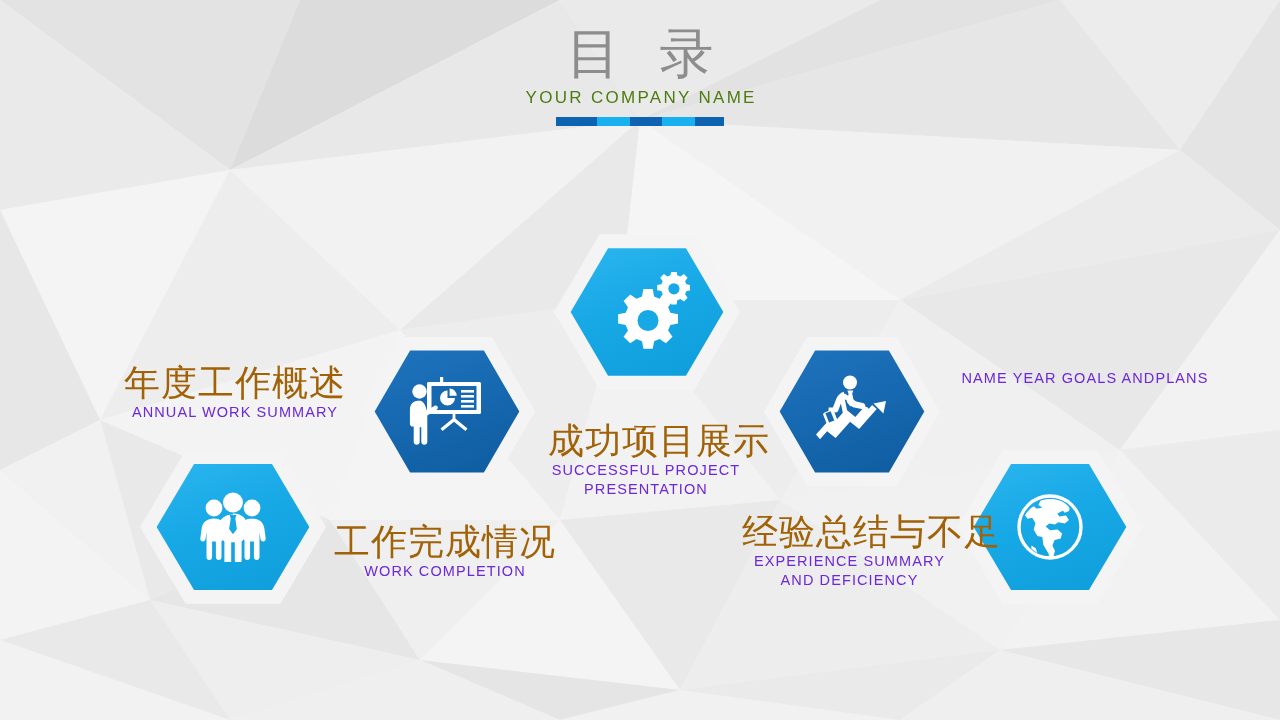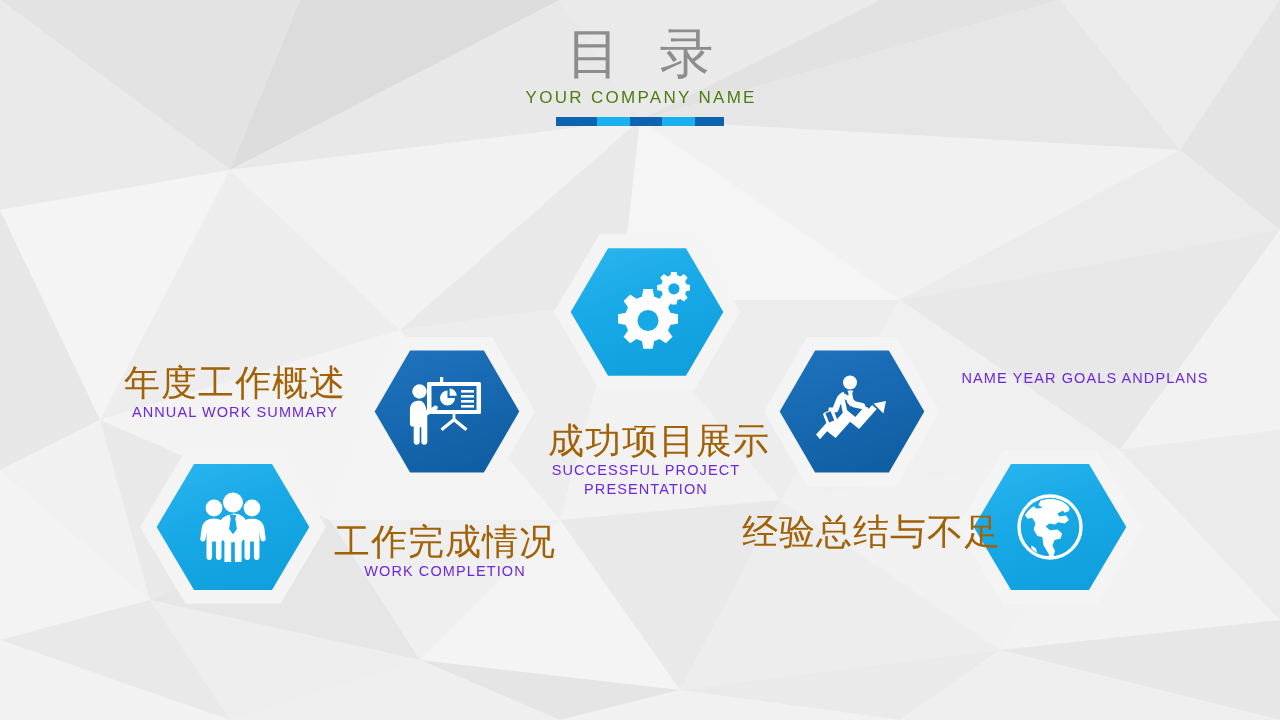--- a/index.html
+++ b/index.html
@@ -262,19 +262,20 @@
     <div class="en">WORK COMPLETION</div>
   </div>
 
   <div class="label" style="left:548px; top:424px; width:196px;">
     <div class="cn">成功项目展示</div>
     <div class="en">SUCCESSFUL PROJECT PRESENTATION</div>
   </div>
 
   <div class="label" style="left:742px; top:515px; width:215px;">
     <div class="cn">经验总结与不足</div>
+    <div class="en">EXPERIENCE SUMMARY AND DEFICIENCY</div>
   </div>
 
   <div class="label" style="left:930px; top:366px; width:310px;">
     <div class="en">NAME YEAR GOALS ANDPLANS</div>
   </div>
 
 </div>
 
 </body></html>

